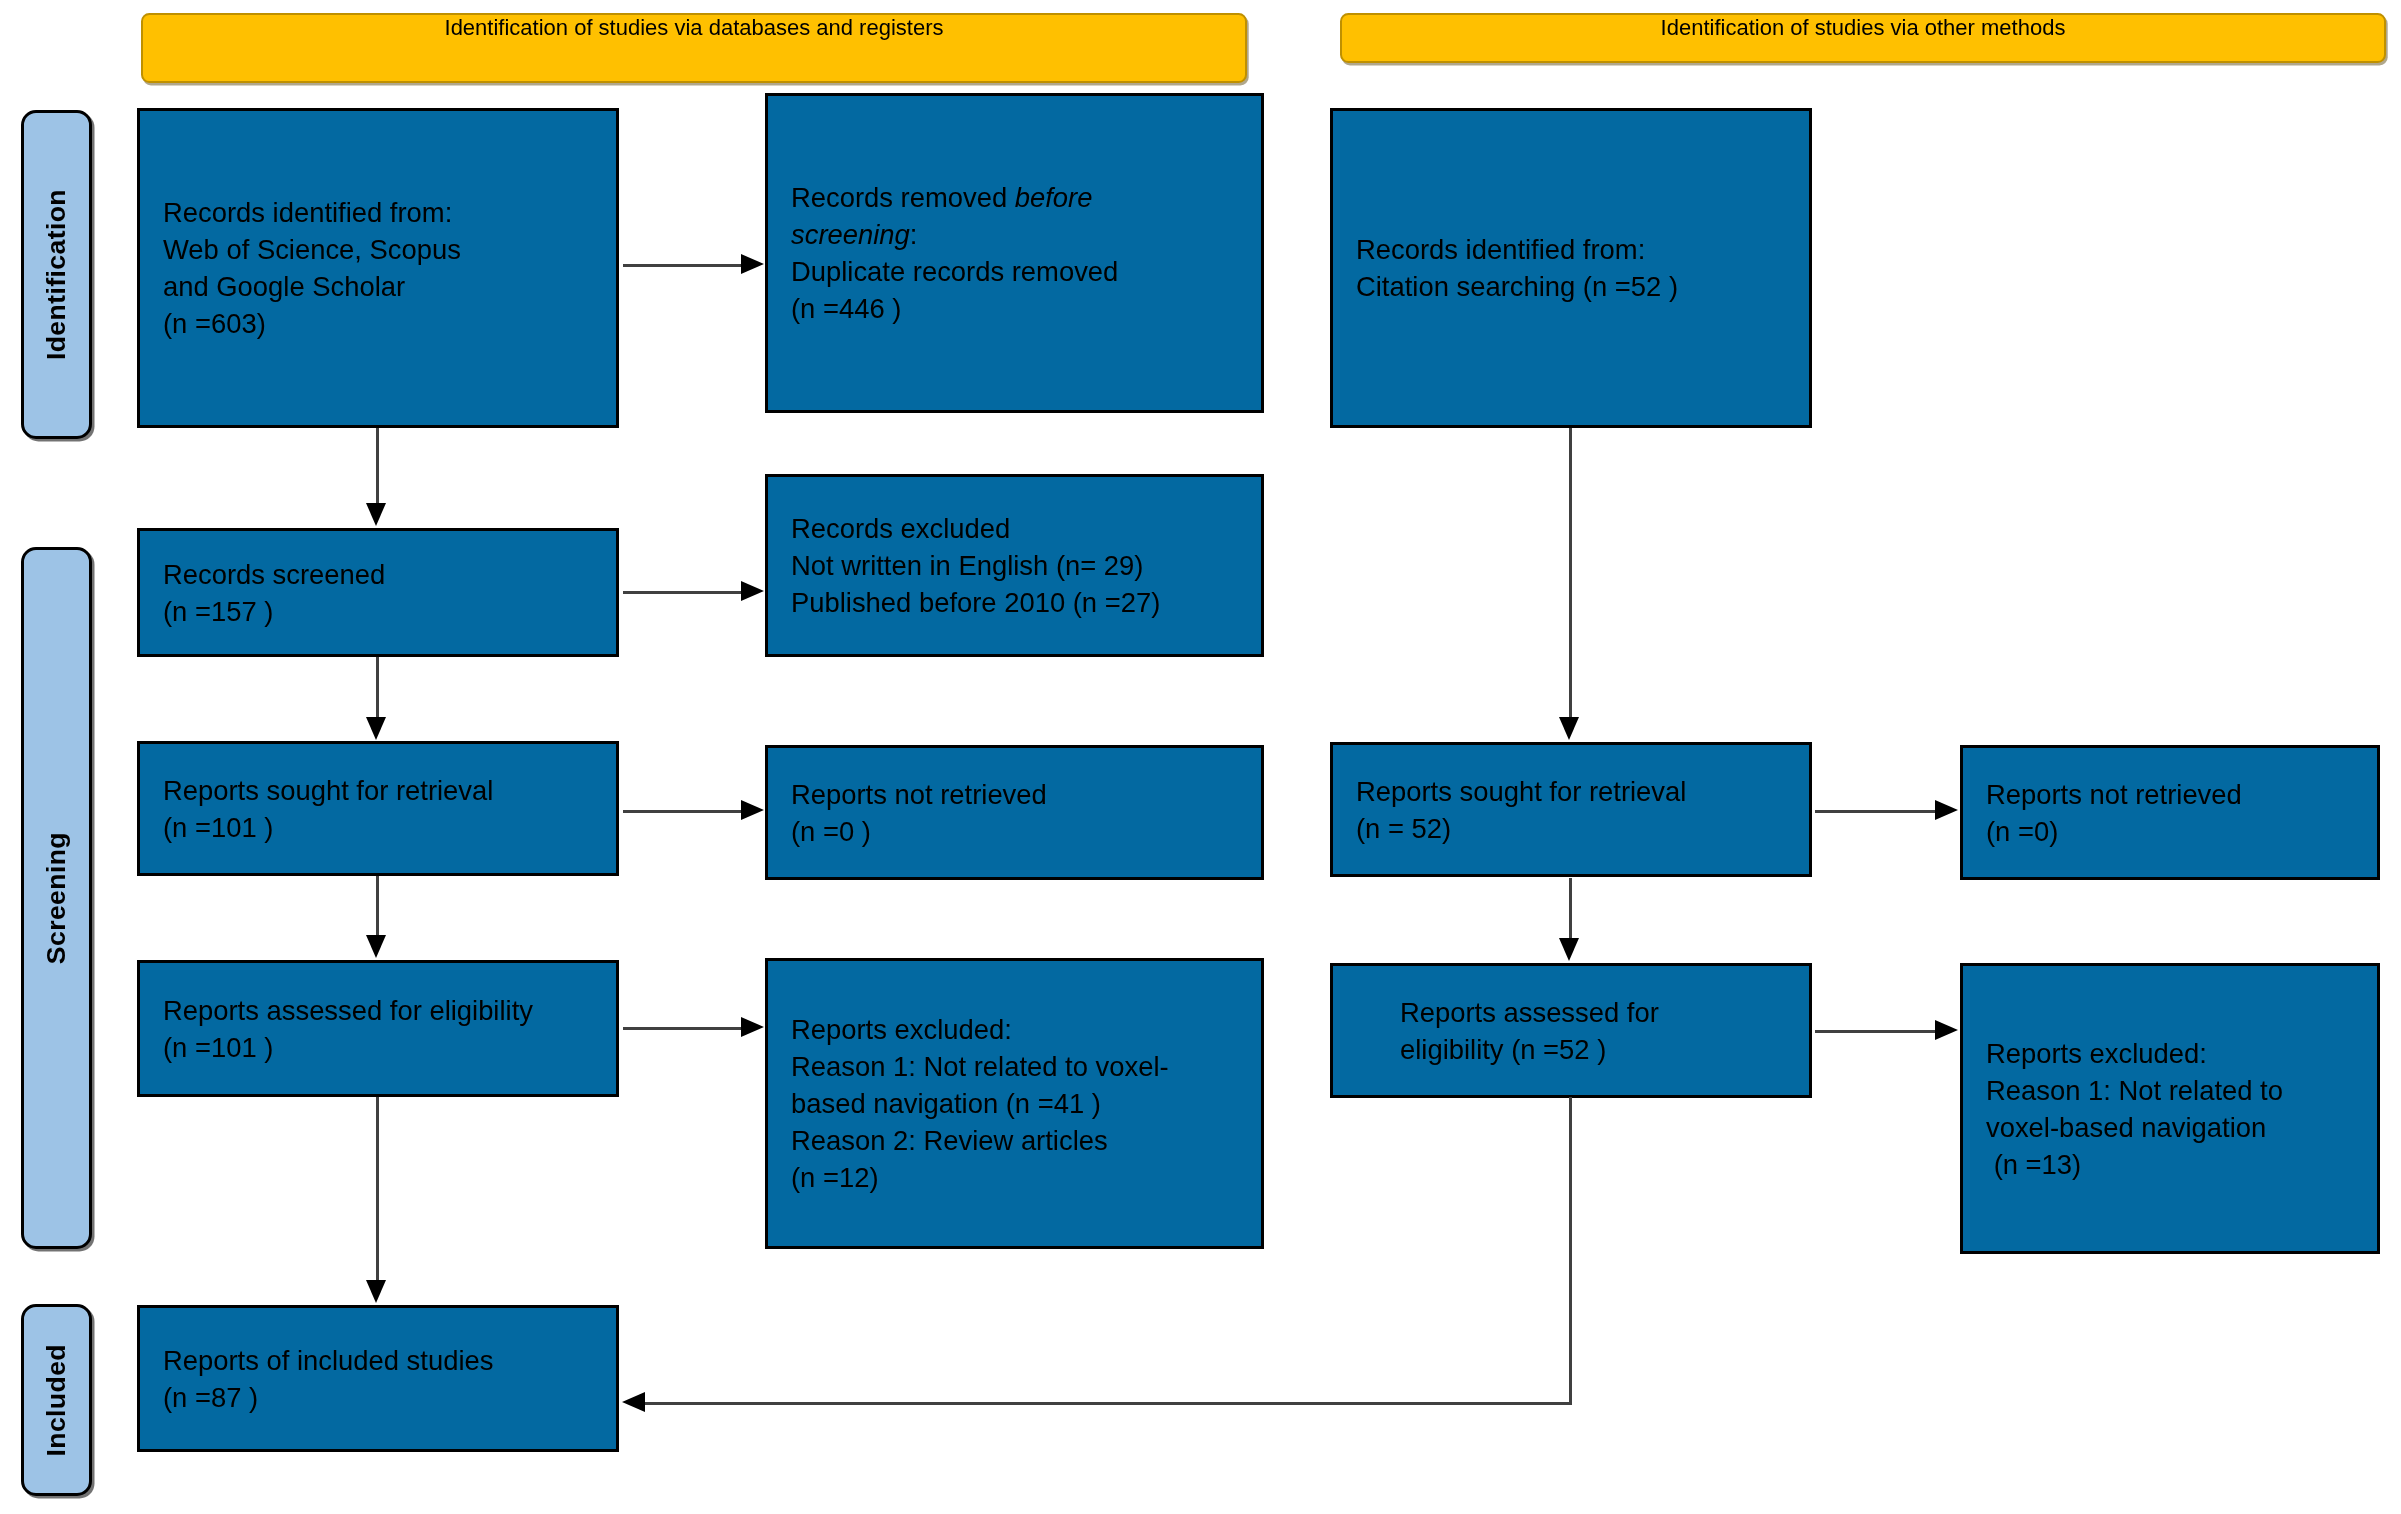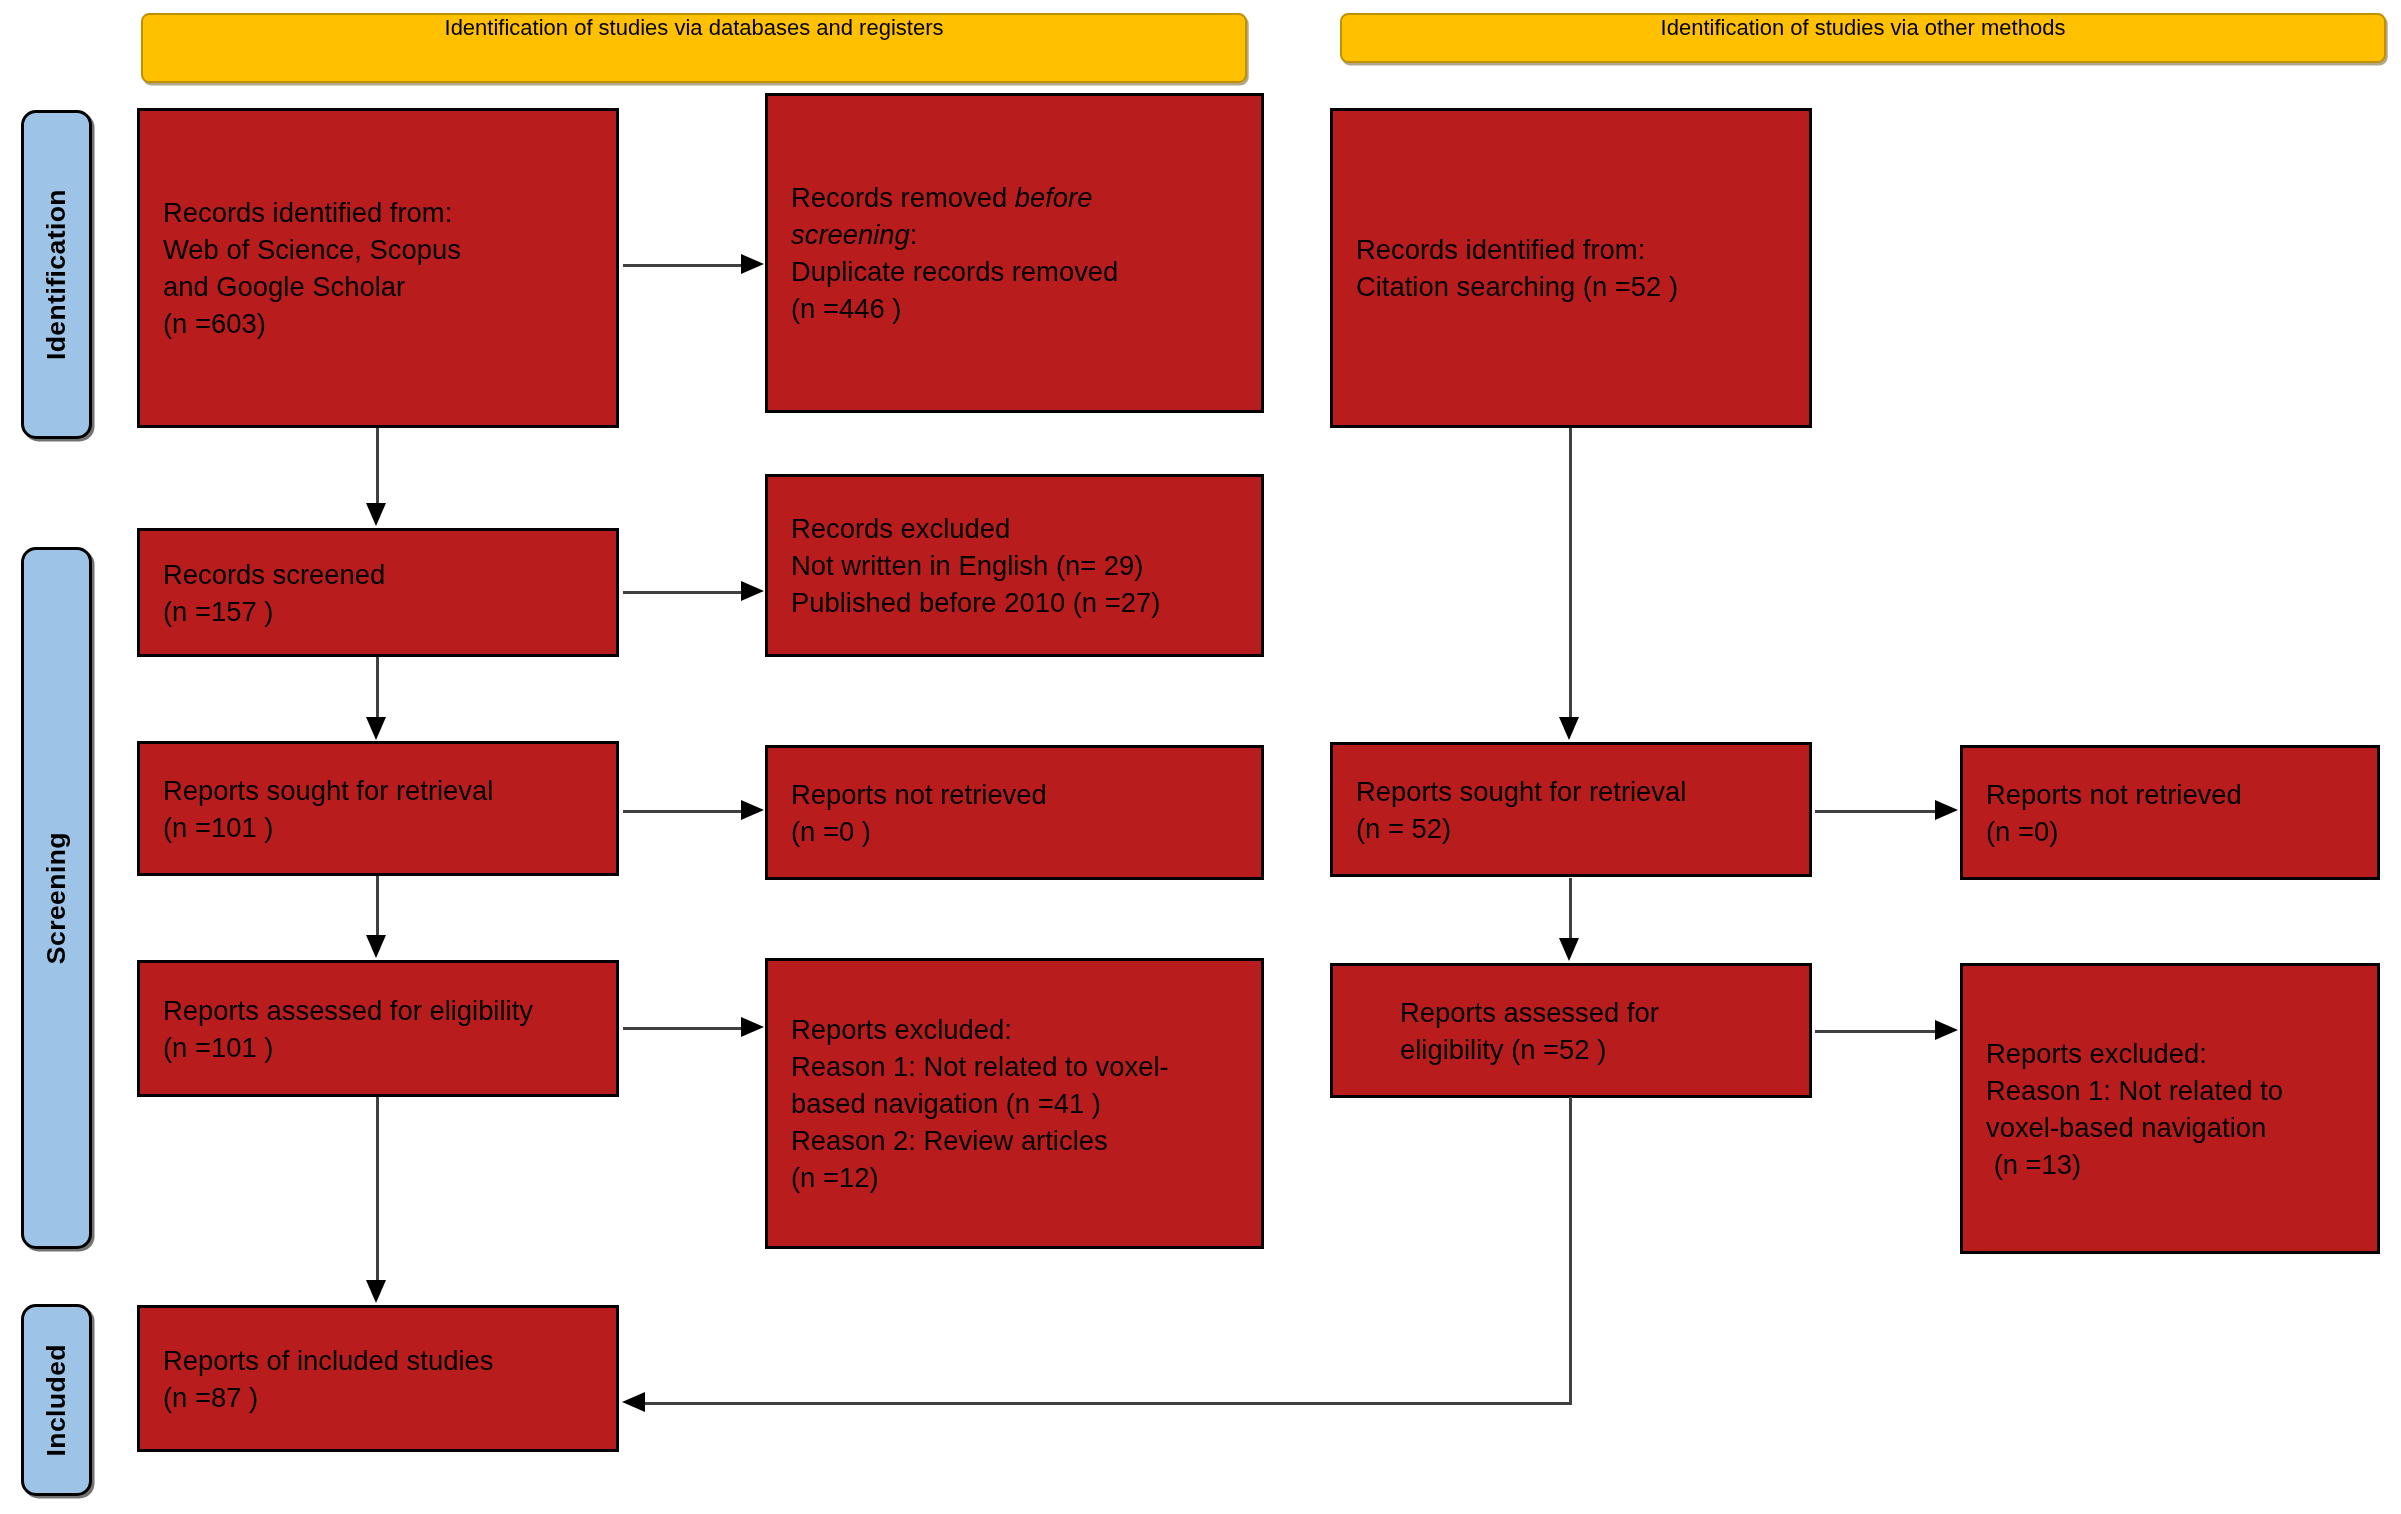--- a/index.html
+++ b/index.html
@@ -33,21 +33,21 @@
   .stage .vtext {
     writing-mode: vertical-rl;
     transform: rotate(180deg);
     font-weight: bold; font-size: 26.6px;
     letter-spacing: 0.4px;
     white-space: nowrap;
   }
 
   .box {
     position: absolute;
-    background: #b91c1c;
+    background: #0369a1;
     border: 3.3px solid #000;
     display: flex; align-items: center;
   }
   .box .content { padding: 0 16.6px 0 23px; font-size: 27.4px; line-height: 37px; }
   .line { white-space: pre-wrap; }
   em { font-style: italic; }
 
   .hline { position: absolute; height: 2.5px; background: var(--arrow-line, #404040); }
   .vline { position: absolute; width: 2.5px;  background: var(--arrow-line, #404040); }
   .head  { position: absolute; width: 0; height: 0; }

